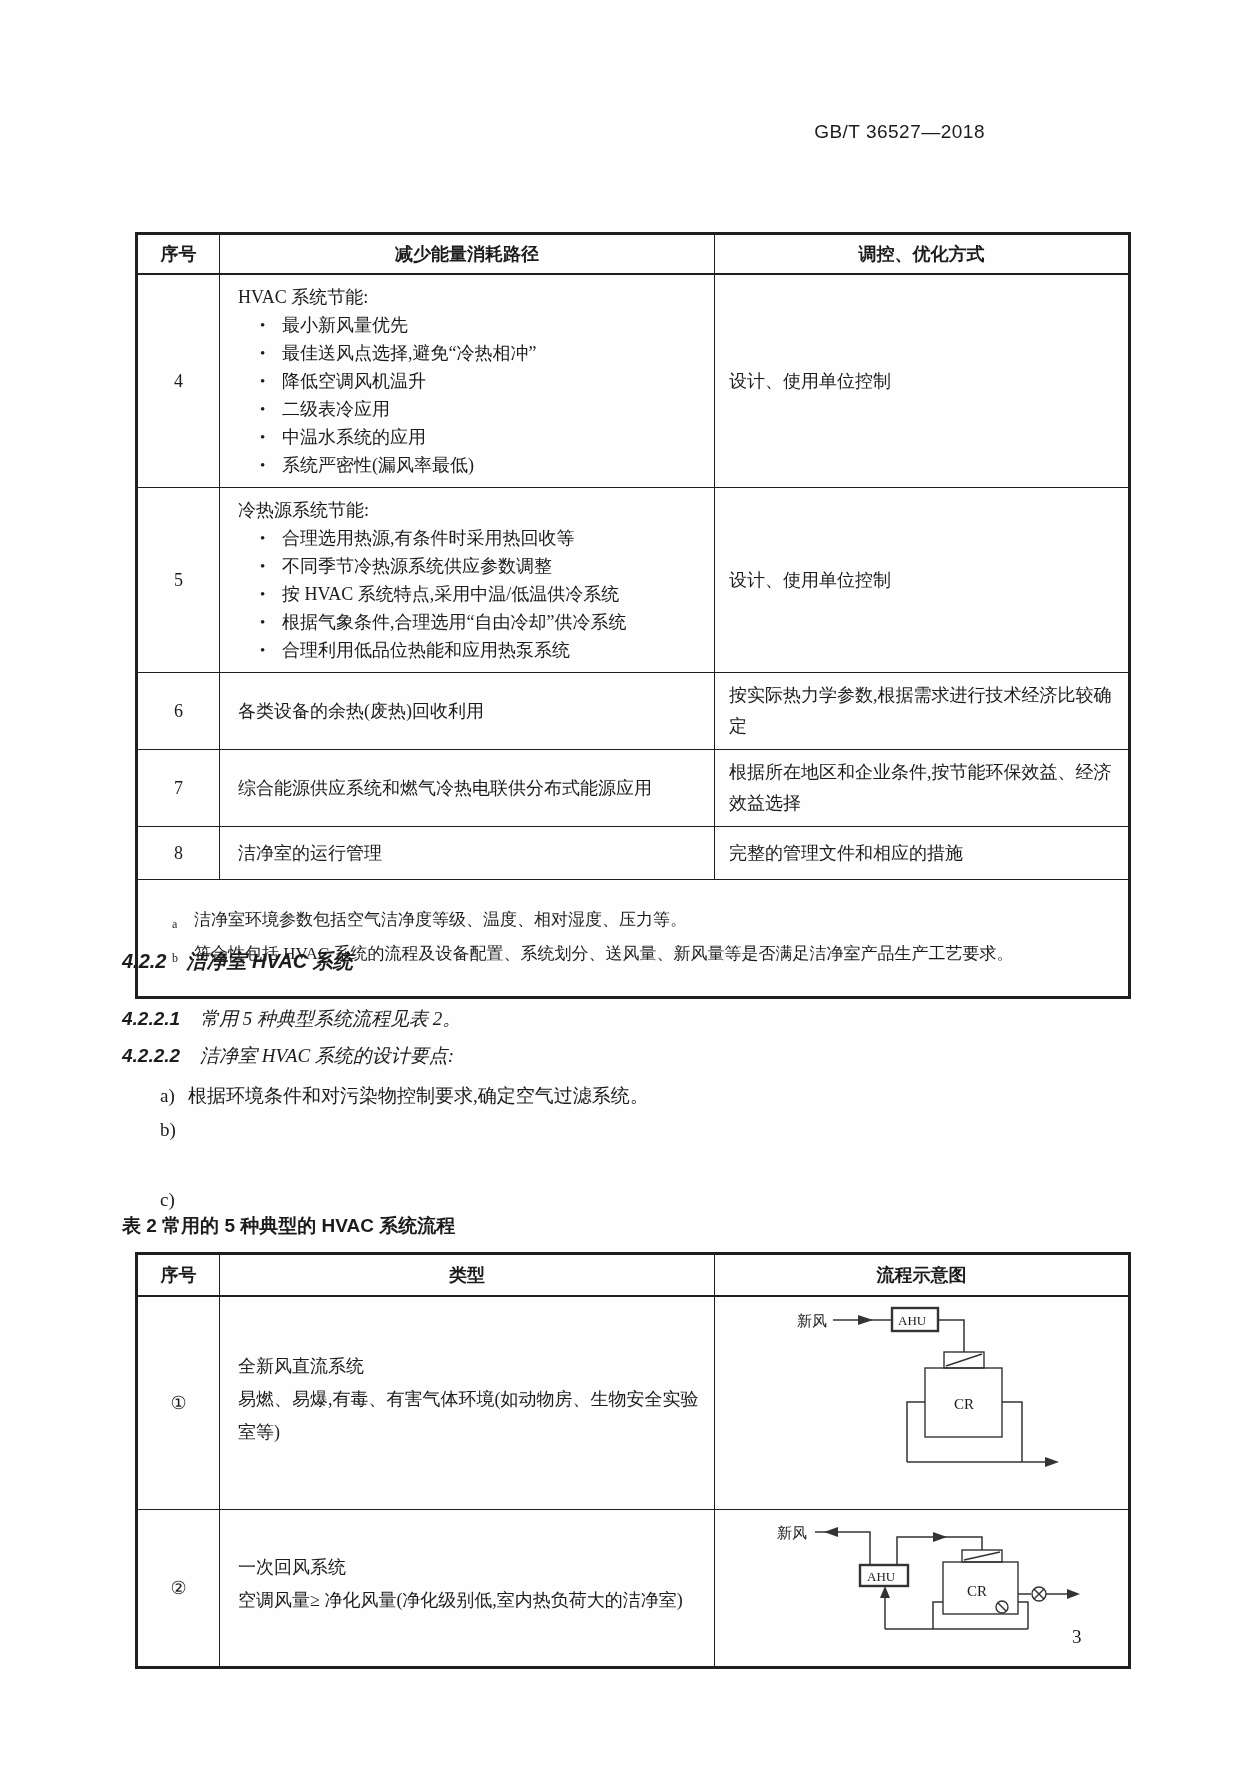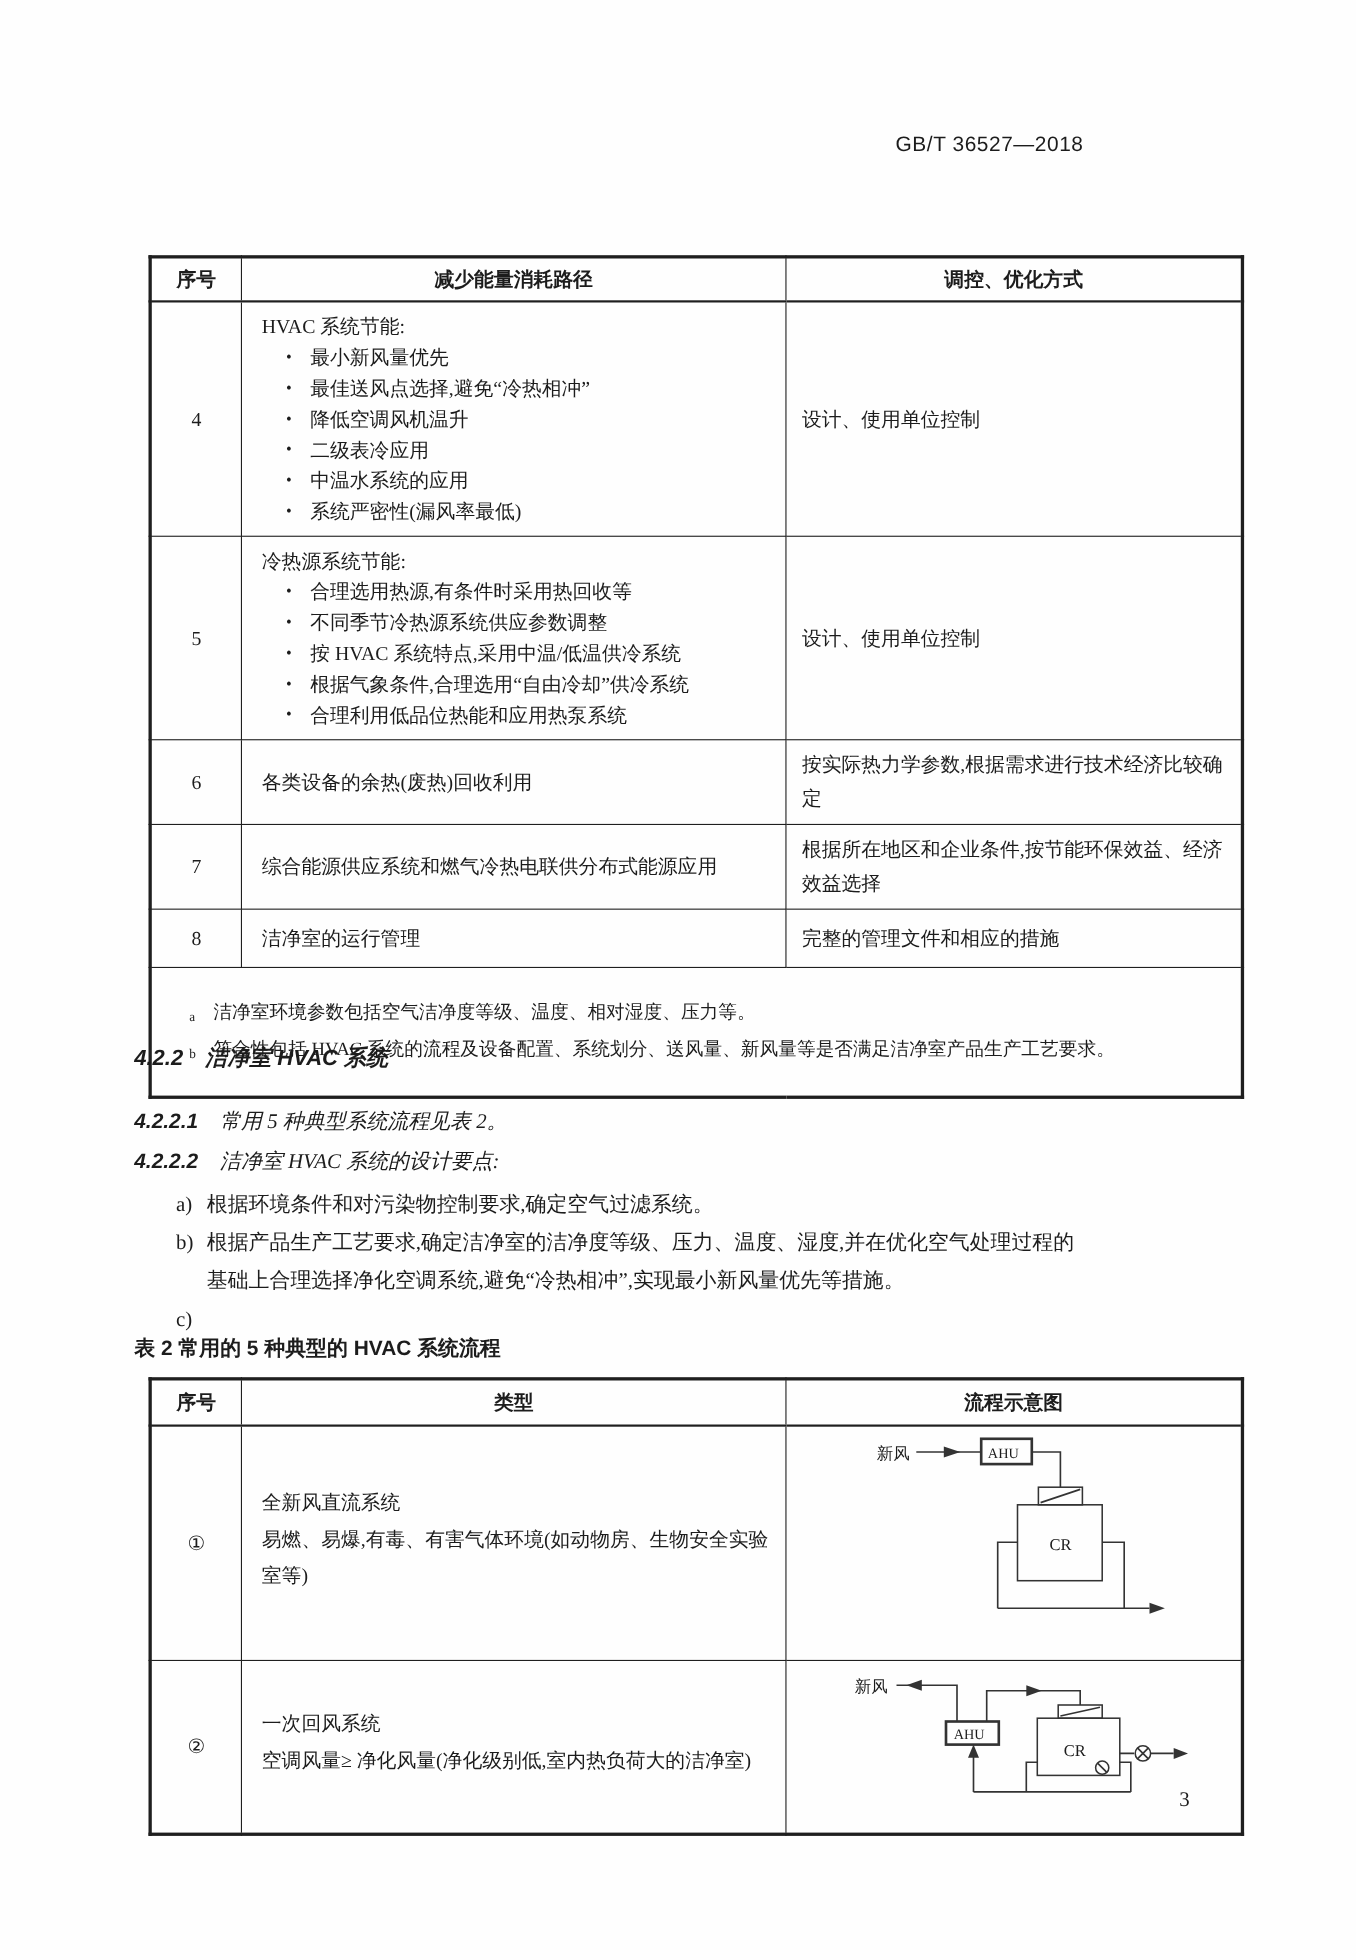--- a/index.html
+++ b/index.html
@@ -153,21 +153,21 @@
     <span class="cnum">4.2.2.1</span><span>常用 5 种典型系统流程见表 2。</span>
   </div>
   <div class="clause c4222">
     <span class="cnum">4.2.2.2</span><span>洁净室 HVAC 系统的设计要点:</span>
   </div>
 
   <div class="li-item li-a">
     <span class="li-marker">a)</span><span>根据环境条件和对污染物控制要求,确定空气过滤系统。</span>
   </div>
   <div class="li-item li-b">
-    <span class="li-marker">b)</span><span>根据产品生产工艺要求,确定洁净室的洁净度等级、压力、温度、湿度,并在优化空气处理过程的基础上合理选择净化空调系统,避免“冷热相冲”,实现最小新风量优先等措施。</span>
+    <span class="li-marker">b)</span>
   </div>
   <div class="li-item li-c">
     <span class="li-marker">c)</span>
   </div>
 
   <div class="t2-title heiti">表 2  常用的 5 种典型的 HVAC 系统流程</div>
 
   <table class="doc t2">
     <colgroup>
         <col style="width:83px">

